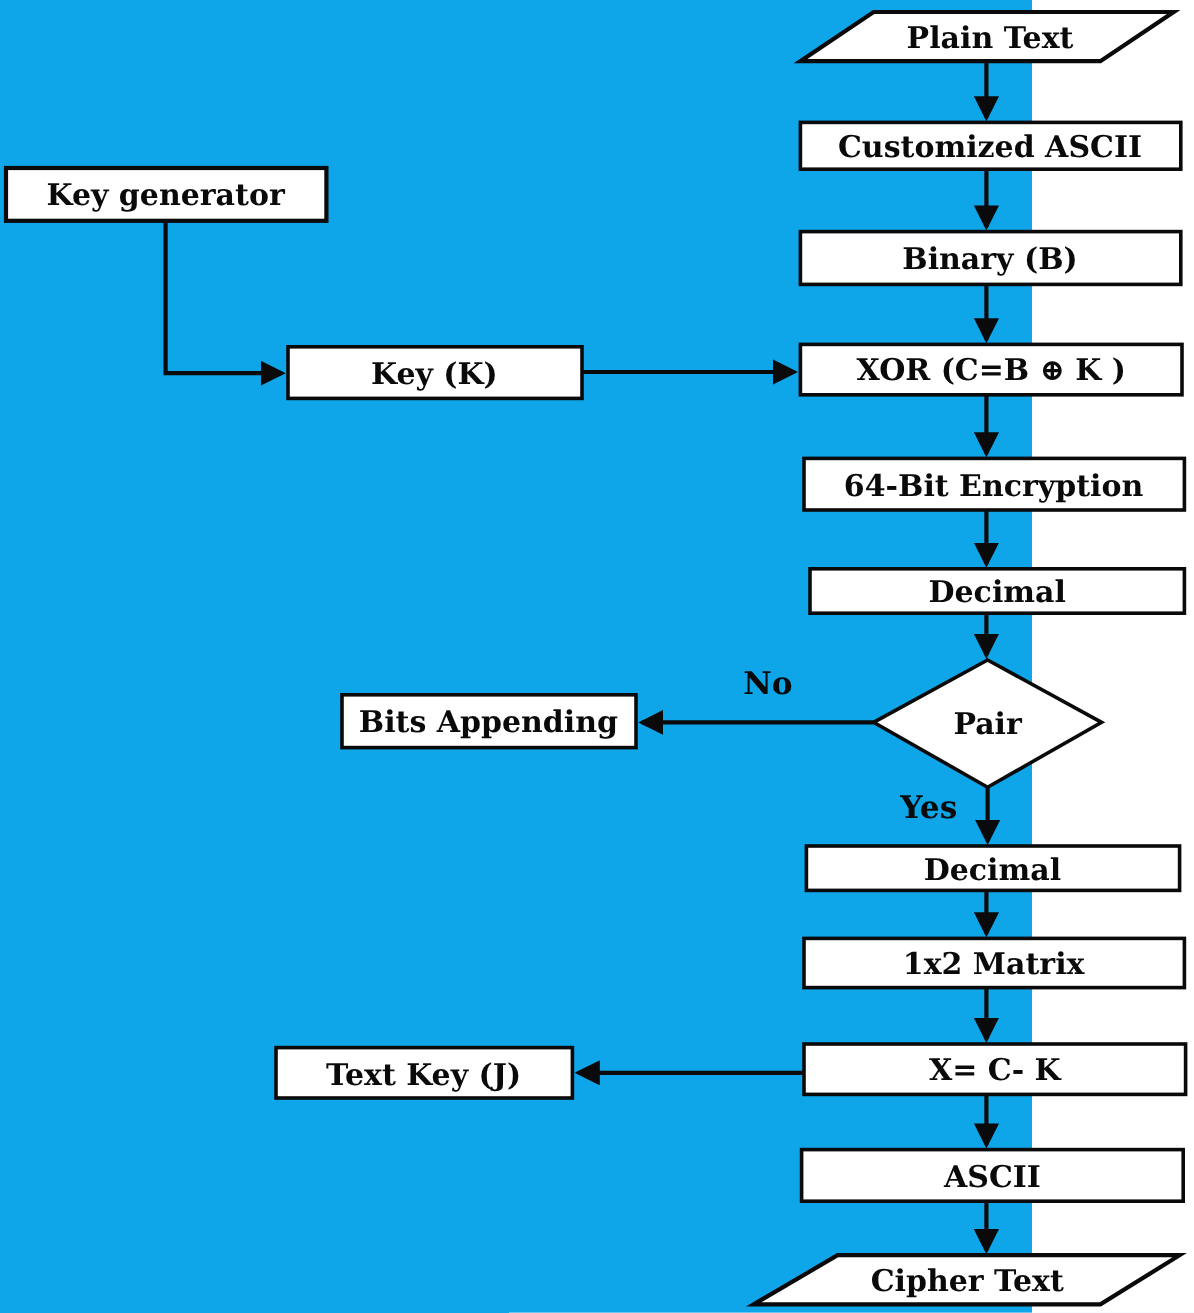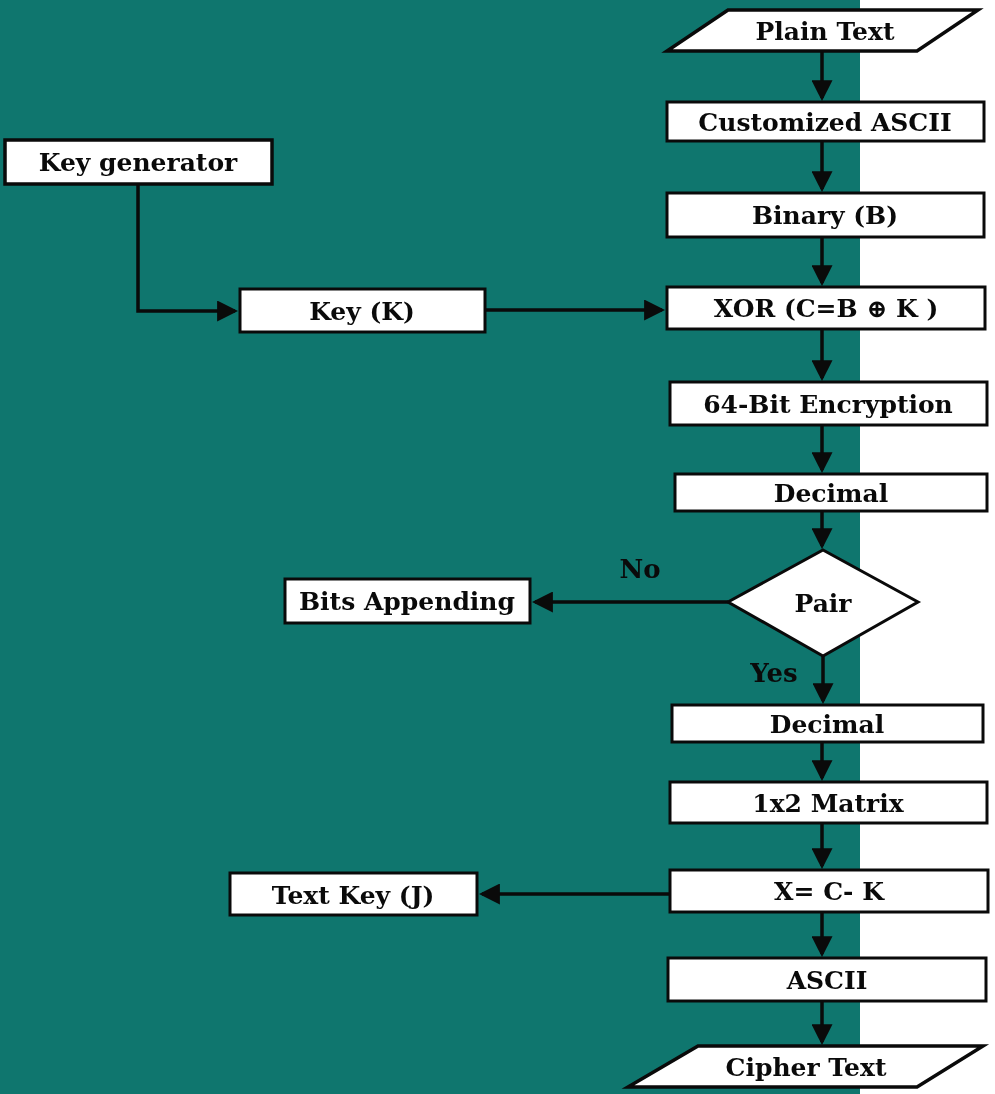--- a/index.html
+++ b/index.html
@@ -7,21 +7,21 @@
     padding: 0;
     background: #ffffff;
     width: 995px;
     height: 1094px;
     overflow: hidden;
   }
   .canvas {
     position: relative;
     width: 860px;
     height: 1094px;
-    background: #0f766e;
+    background: #0ea5e9;
   }
   svg {
     display: block;
   }
   .shape {
     fill: #ffffff;
     stroke: #0a0a0a;
     stroke-width: 3;
   }
   .shape.thick {

